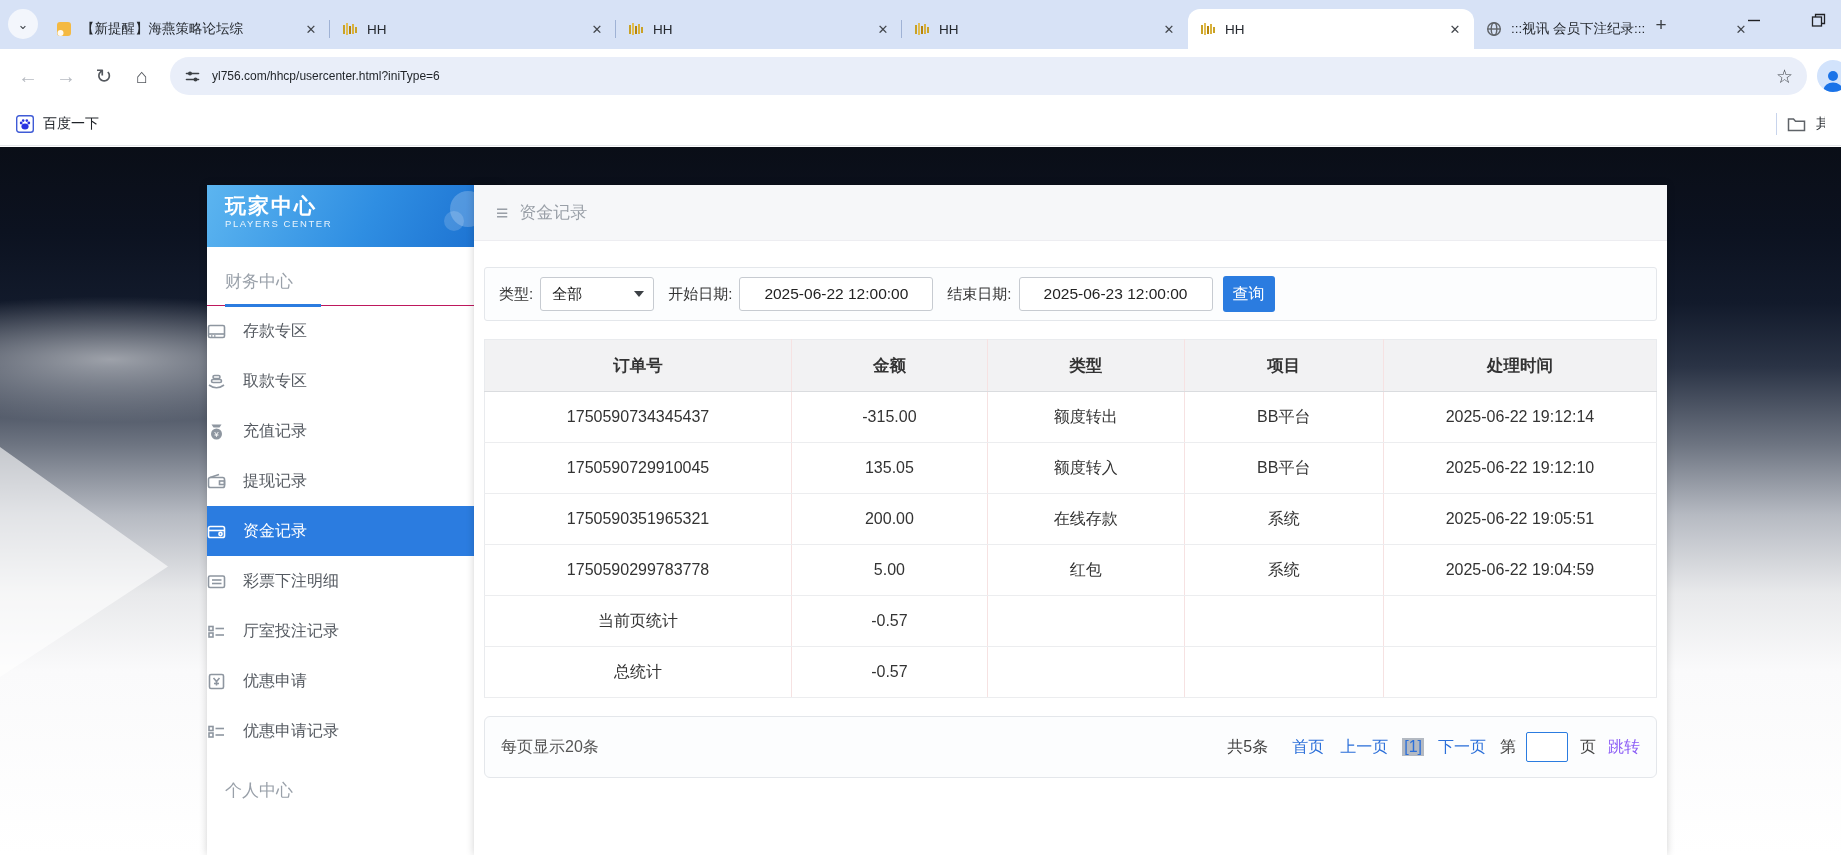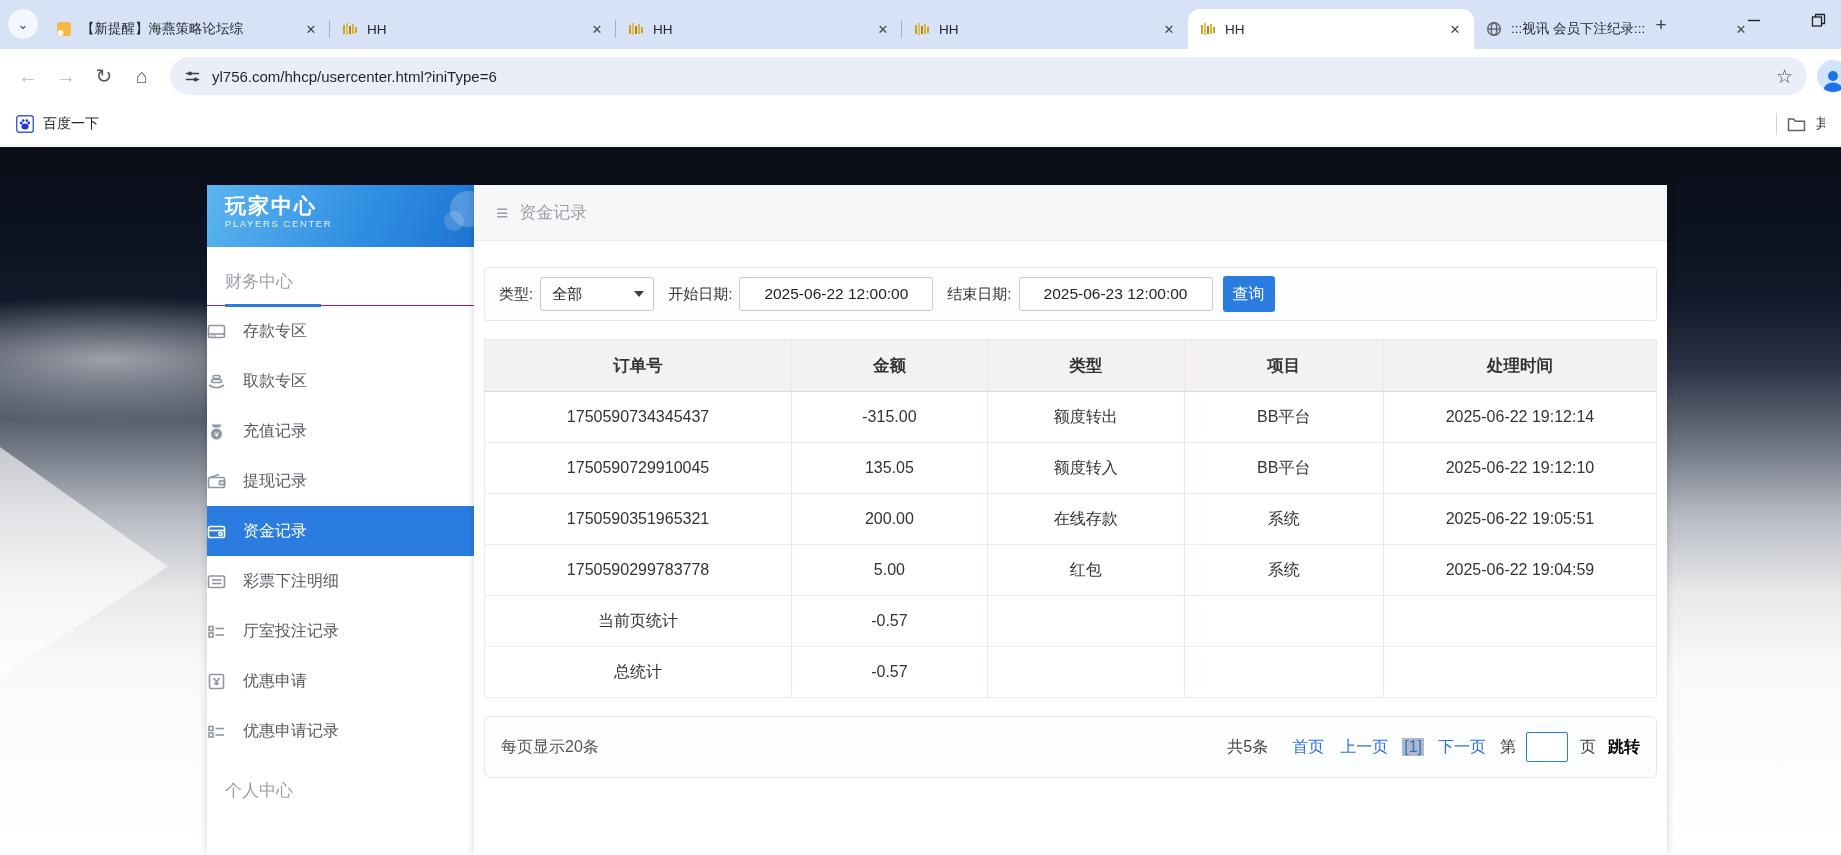--- a/index.html
+++ b/index.html
@@ -26,21 +26,21 @@
   .wincontrols{position:absolute;right:0;top:0;height:40px;display:flex;align-items:center;gap:34px;padding-right:8px;}
   .win-btn{width:30px;height:30px;display:flex;align-items:center;justify-content:center;color:#202124;cursor:pointer;}
 
   .toolbar{position:absolute;top:49px;left:0;width:1841px;height:54px;background:#ffffff;
     display:flex;align-items:center;padding:0 10px;box-sizing:border-box;gap:2px;}
   .nav-ic{width:36px;height:36px;border-radius:50%;display:flex;align-items:center;justify-content:center;
     font-size:20px;color:#54585e;cursor:pointer;flex:0 0 auto;}
   .nav-ic.disabled{color:#b6bac1;}
   .omnibox{flex:1;height:38px;background:#e9eef9;border-radius:19px;display:flex;align-items:center;
     padding:0 14px;gap:11px;margin:0 8px;min-width:0;}
-  .omni-url{font-size:15px;color:#1f2328;white-space:nowrap;overflow:hidden;flex:1;}
+  .omni-url{font-size:12px;color:#1f2328;white-space:nowrap;overflow:hidden;flex:1;}
   .omni-star{font-size:19px;color:#41454b;cursor:pointer;}
   .avatar-wrap{width:32px;height:32px;border-radius:50%;background:#d2e3fc;overflow:hidden;flex:0 0 auto;
     margin-right:-18px;display:flex;align-items:flex-end;justify-content:center;cursor:pointer;}
 
   .bookmarksbar{position:absolute;top:103px;left:0;width:1841px;height:43px;background:#ffffff;
     border-bottom:1px solid #e5e7ea;display:flex;align-items:center;padding:0 16px;box-sizing:border-box;}
   .bm-item{display:flex;align-items:center;gap:9px;font-size:14px;color:#1f2328;cursor:pointer;}
   .bm-right{margin-left:auto;display:flex;align-items:center;gap:10px;}
   .bm-sep{width:1px;height:22px;background:#c8d4ec;}
   .bm-overflow-label{width:9px;overflow:hidden;white-space:nowrap;font-size:14px;color:#1f2328;}
@@ -111,21 +111,21 @@
   .pagebar{margin-top:18px;border:1px solid #e4e7eb;background:#fcfdfe;border-radius:6px;height:62px;
     display:flex;align-items:center;justify-content:space-between;padding:0 16px;box-sizing:border-box;
     font-size:16px;color:#555;}
   .pg-right{display:flex;align-items:center;}
   .pg-total{margin-right:16px;color:#444;}
   .pg-link{color:#2b6fd9;cursor:pointer;margin:0 8px;}
   .pg-current{color:#2b6fd9;background:#b3b9c2;padding:0 2px;margin:0 6px;cursor:pointer;}
   .pg-word{margin:0 4px 0 6px;color:#444;}
   .pg-input{width:36px;height:26px;border:1px solid #2b7ce0;border-radius:2px;background:#fff;
     margin:0 6px;outline:none;}
-  .pg-jump{color:#000000;cursor:pointer;margin-left:8px;font-weight:bold;}
+  .pg-jump{color:#8b5cf6;cursor:pointer;margin-left:8px;}
 
   svg{display:block;}
 </style>
 </head>
 <body>
 
 <div class="tabstrip">
   <div class="tab-strip-chevron">
     <span>⌄</span>
   </div>

